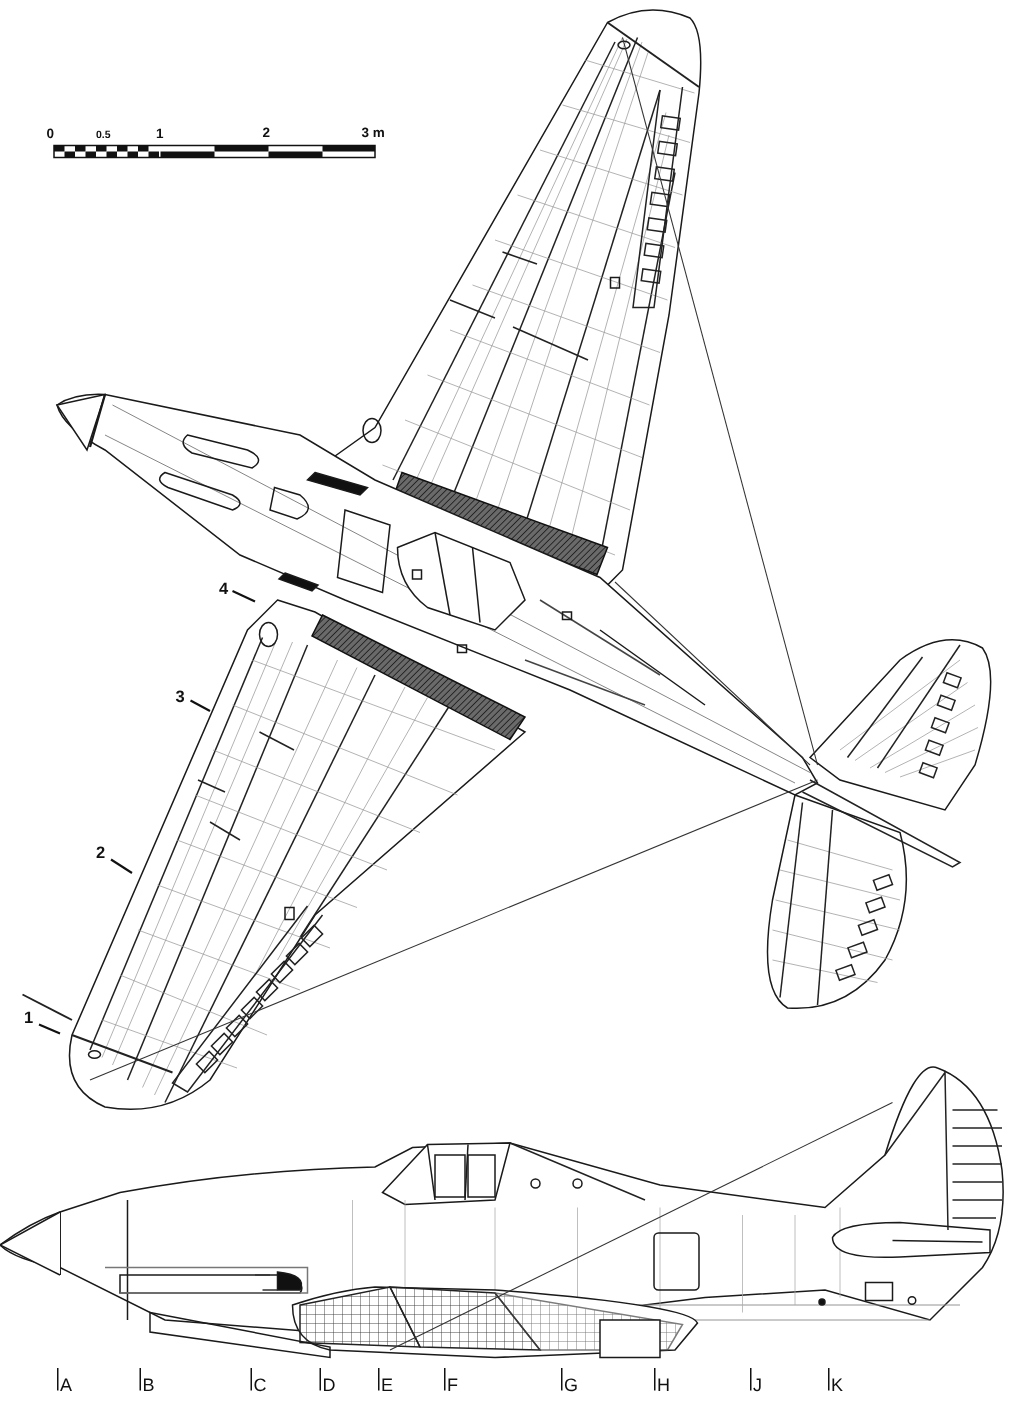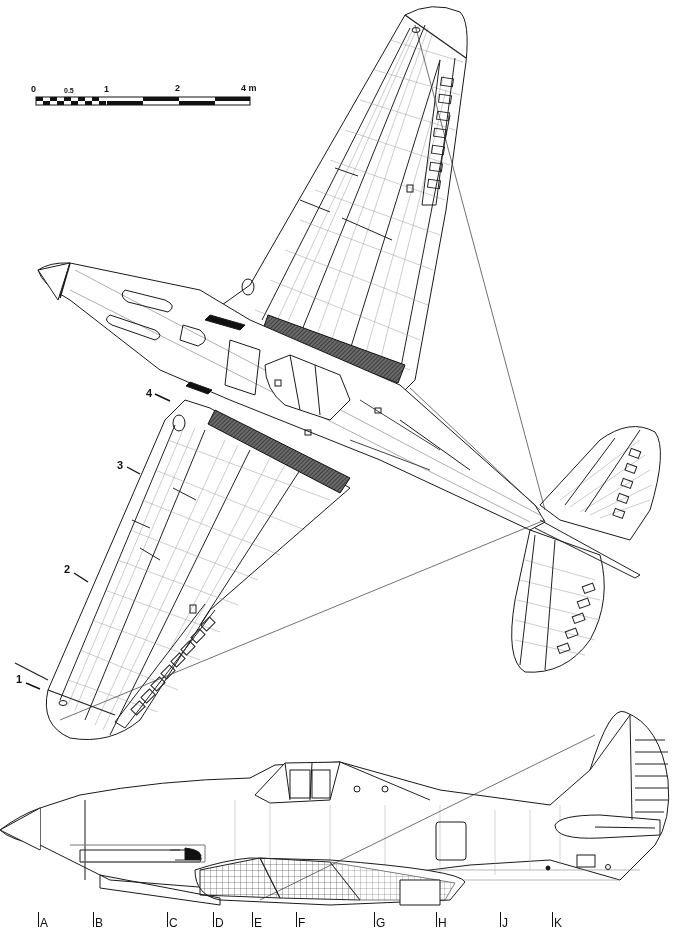--- a/index.html
+++ b/index.html
@@ -291,21 +291,21 @@
     <path d="M74 573 L88 582"></path>
     <path d="M127 467 L140 474"></path>
     <path d="M155 394 L170 401"></path>
   </g>
 </svg>
 
 <div class="lbl scale-lbl" style="left:31px; top:85px;">0</div>
 <div class="lbl scale-lbl small" style="left:64px; top:87px;">0.5</div>
 <div class="lbl scale-lbl" style="left:104px; top:85px;">1</div>
 <div class="lbl scale-lbl" style="left:175px; top:84px;">2</div>
-<div class="lbl scale-lbl" style="left:241px; top:84px;">4 m</div>
+<div class="lbl scale-lbl" style="left:241px; top:84px;">3 m</div>
 
 <div class="lbl station-num" style="left:16px; top:674px;">1</div>
 <div class="lbl station-num" style="left:64px; top:564px;">2</div>
 <div class="lbl station-num" style="left:117px; top:460px;">3</div>
 <div class="lbl station-num" style="left:146px; top:388px;">4</div>
 
 <div class="lbl station-letter" style="left:38px; top:912px;">
     <i class="tick"></i>
     <span class="ch">A</span>
   </div>

